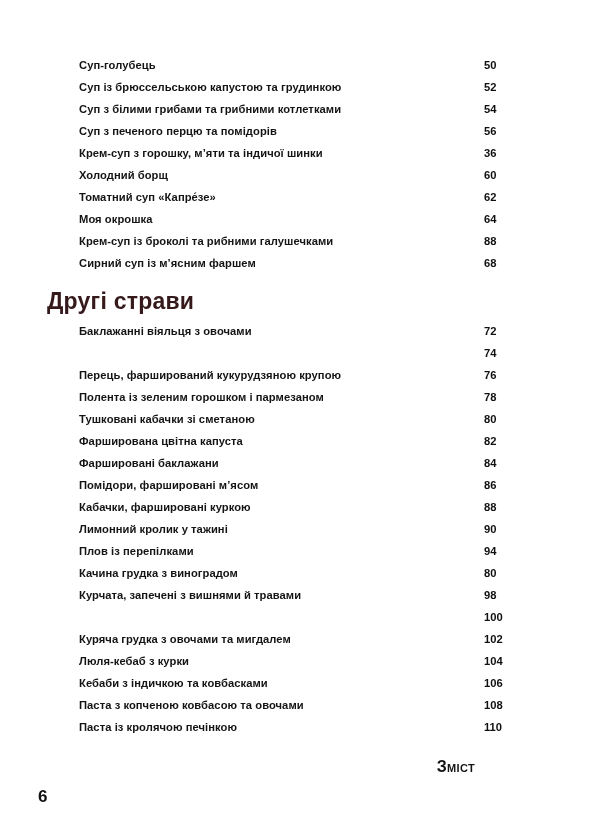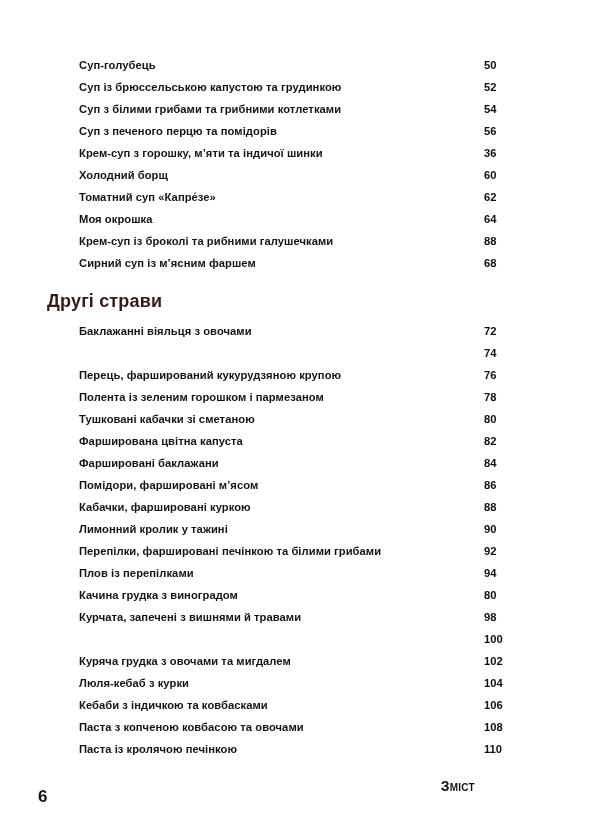--- a/index.html
+++ b/index.html
@@ -86,43 +86,43 @@
     color: #101010;
     font-variant-numeric: tabular-nums;
   }
 
   
   .section-heading {
     position: absolute;
     left: 47px;
     top: 289px;
     margin: 0;
-    font-size: 18px;
+    font-size: 23px;
     font-weight: bold;
     letter-spacing: 0.01em;
     color: #35191b;
     line-height: 24px;
   }
 
   
   .footer-page-number {
     position: absolute;
     left: 38px;
     top: 786px;
     font-size: 17px;
     font-weight: bold;
     color: #111111;
     line-height: 22px;
   }
 
   .footer-label {
     position: absolute;
     right: 33px;
-    top: 779px;
-    font-size: 14px;
+    top: 760px;
+    font-size: 16px;
     font-weight: bold;
     color: #141414;
     line-height: 14px;
     letter-spacing: 0.02em;
     font-variant: small-caps;
     text-transform: lowercase;
   }
   .footer-label::first-letter {
     text-transform: uppercase;
   }
@@ -231,25 +231,20 @@
         <span class="toc-title">Кабачки, фаршировані куркою</span>
         <span class="toc-dots"></span>
         <span class="toc-page">88</span>
       </li>
       <li class="toc-row">
         <span class="toc-title">Лимонний кролик у тажині</span>
         <span class="toc-dots"></span>
         <span class="toc-page">90</span>
       </li>
       <li class="toc-row">
-        <span class="toc-title">Перепілки, фаршировані печінкою та білими грибами</span>
-        <span class="toc-dots"></span>
-        <span class="toc-page">92</span>
-      </li>
-      <li class="toc-row">
         <span class="toc-title">Плов із перепілками</span>
         <span class="toc-dots"></span>
         <span class="toc-page">94</span>
       </li>
       <li class="toc-row">
         <span class="toc-title">Качина грудка з виноградом</span>
         <span class="toc-dots"></span>
         <span class="toc-page">80</span>
       </li>
       <li class="toc-row">

